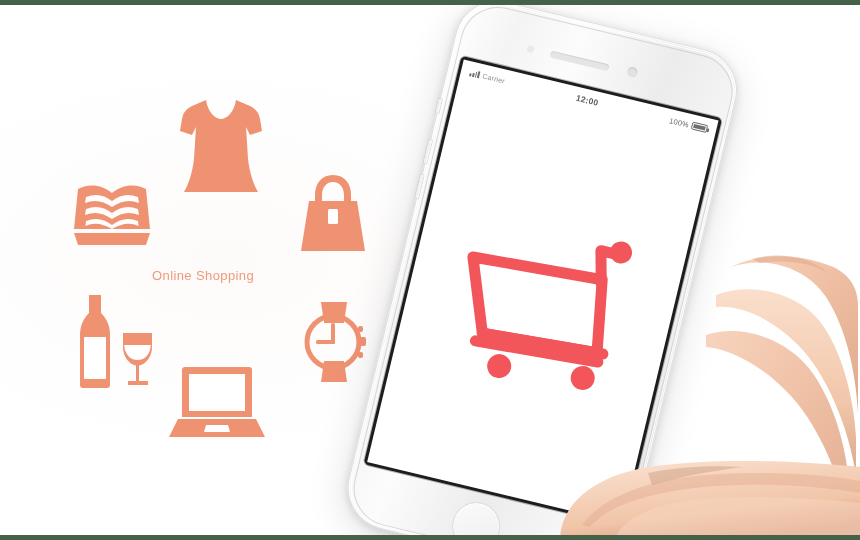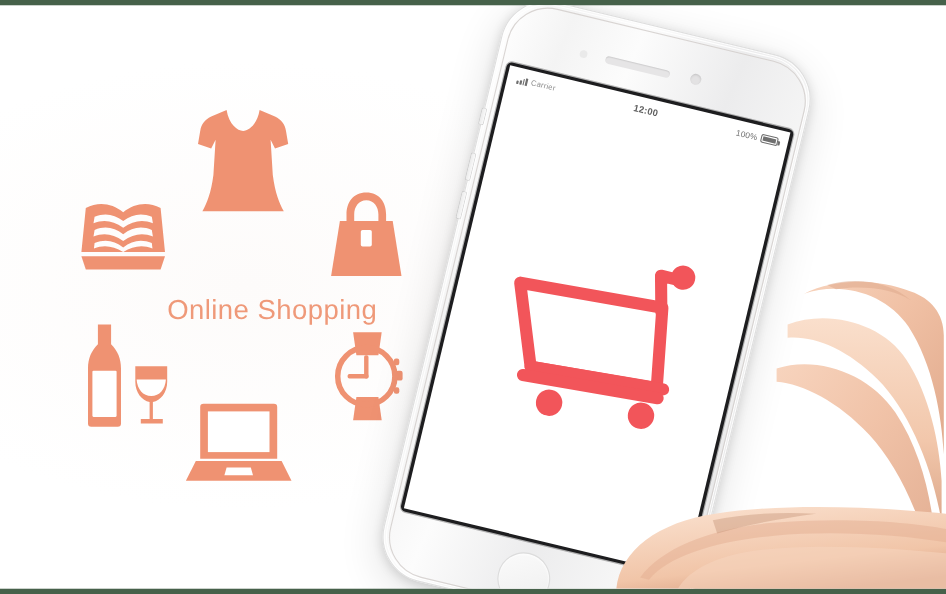--- a/index.html
+++ b/index.html
@@ -35,21 +35,21 @@
     left: 0; top: 0;
     width: 420px; height: 540px;
   }
   .ic { position: absolute; }
   .salmon { fill: #ef9272; }
 
   .label-online-shopping {
     position: absolute;
     left: 152px;
     top: 263px;
-    font-size: 25px;
+    font-size: 13px;
     letter-spacing: 0.4px;
     color: #ef9979;
     font-family: "Liberation Sans", sans-serif;
     white-space: nowrap;
   }
 
   
   .phone-wrap {
     position: absolute;
     left: 398px;

